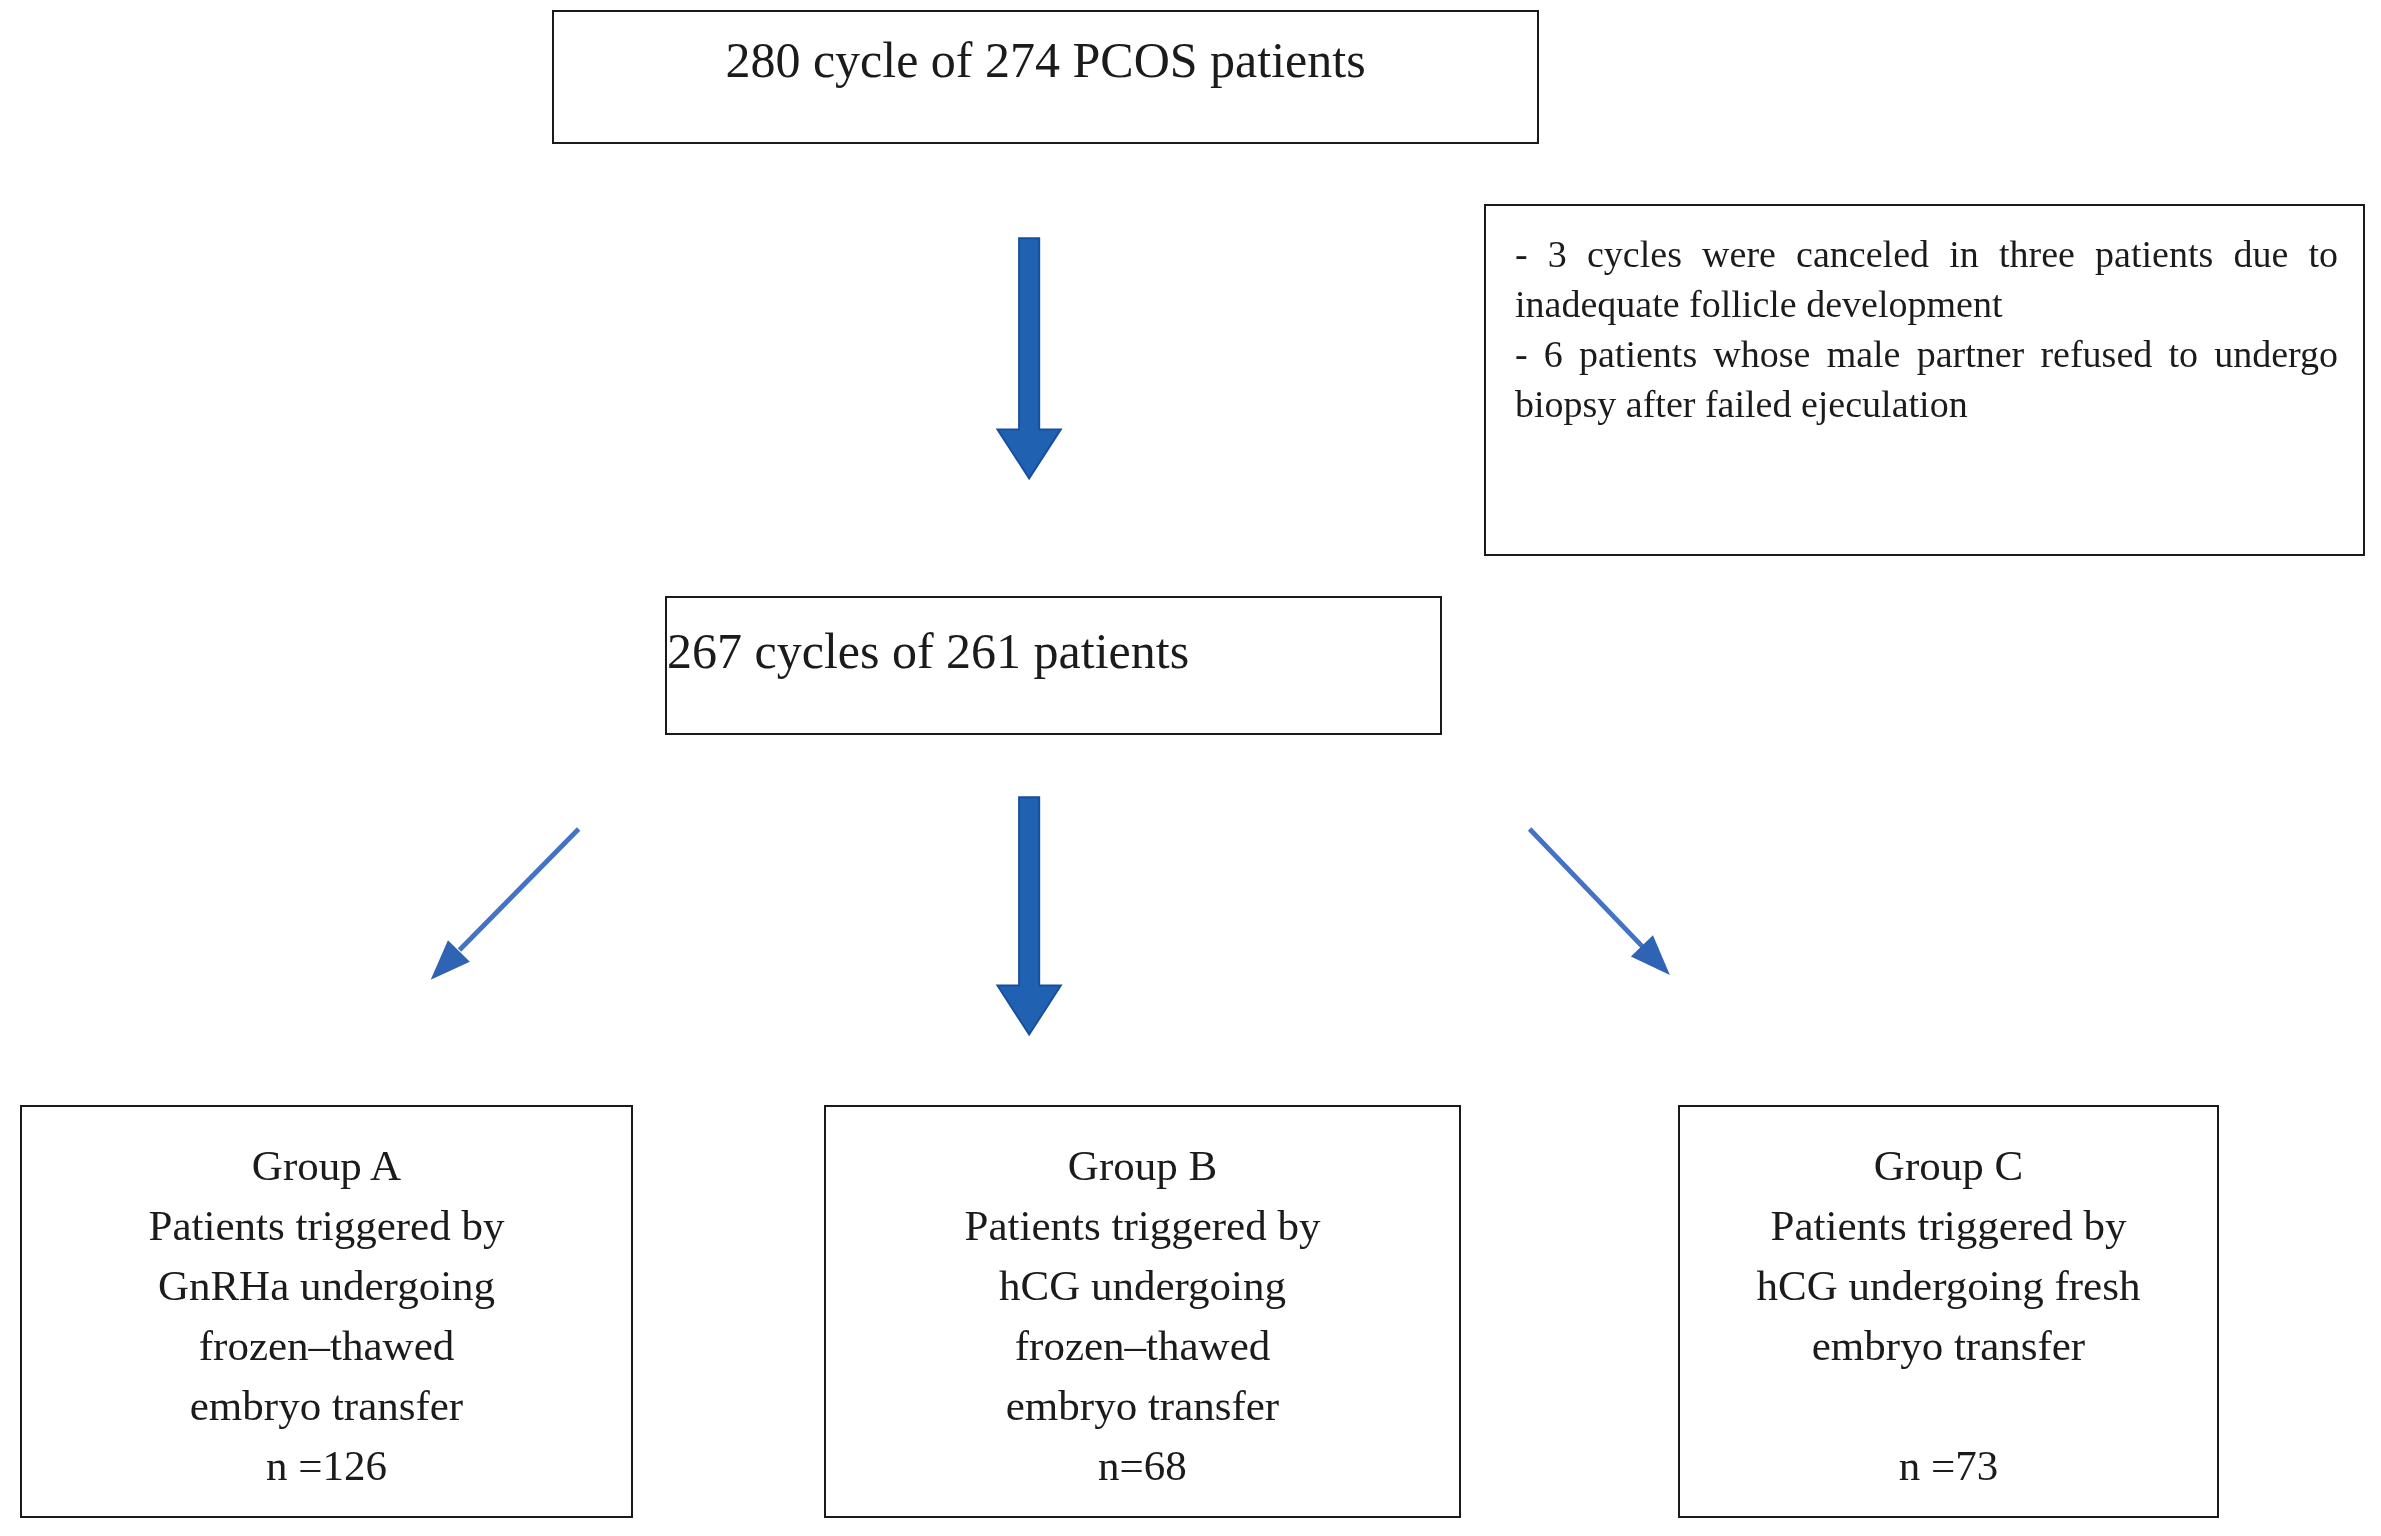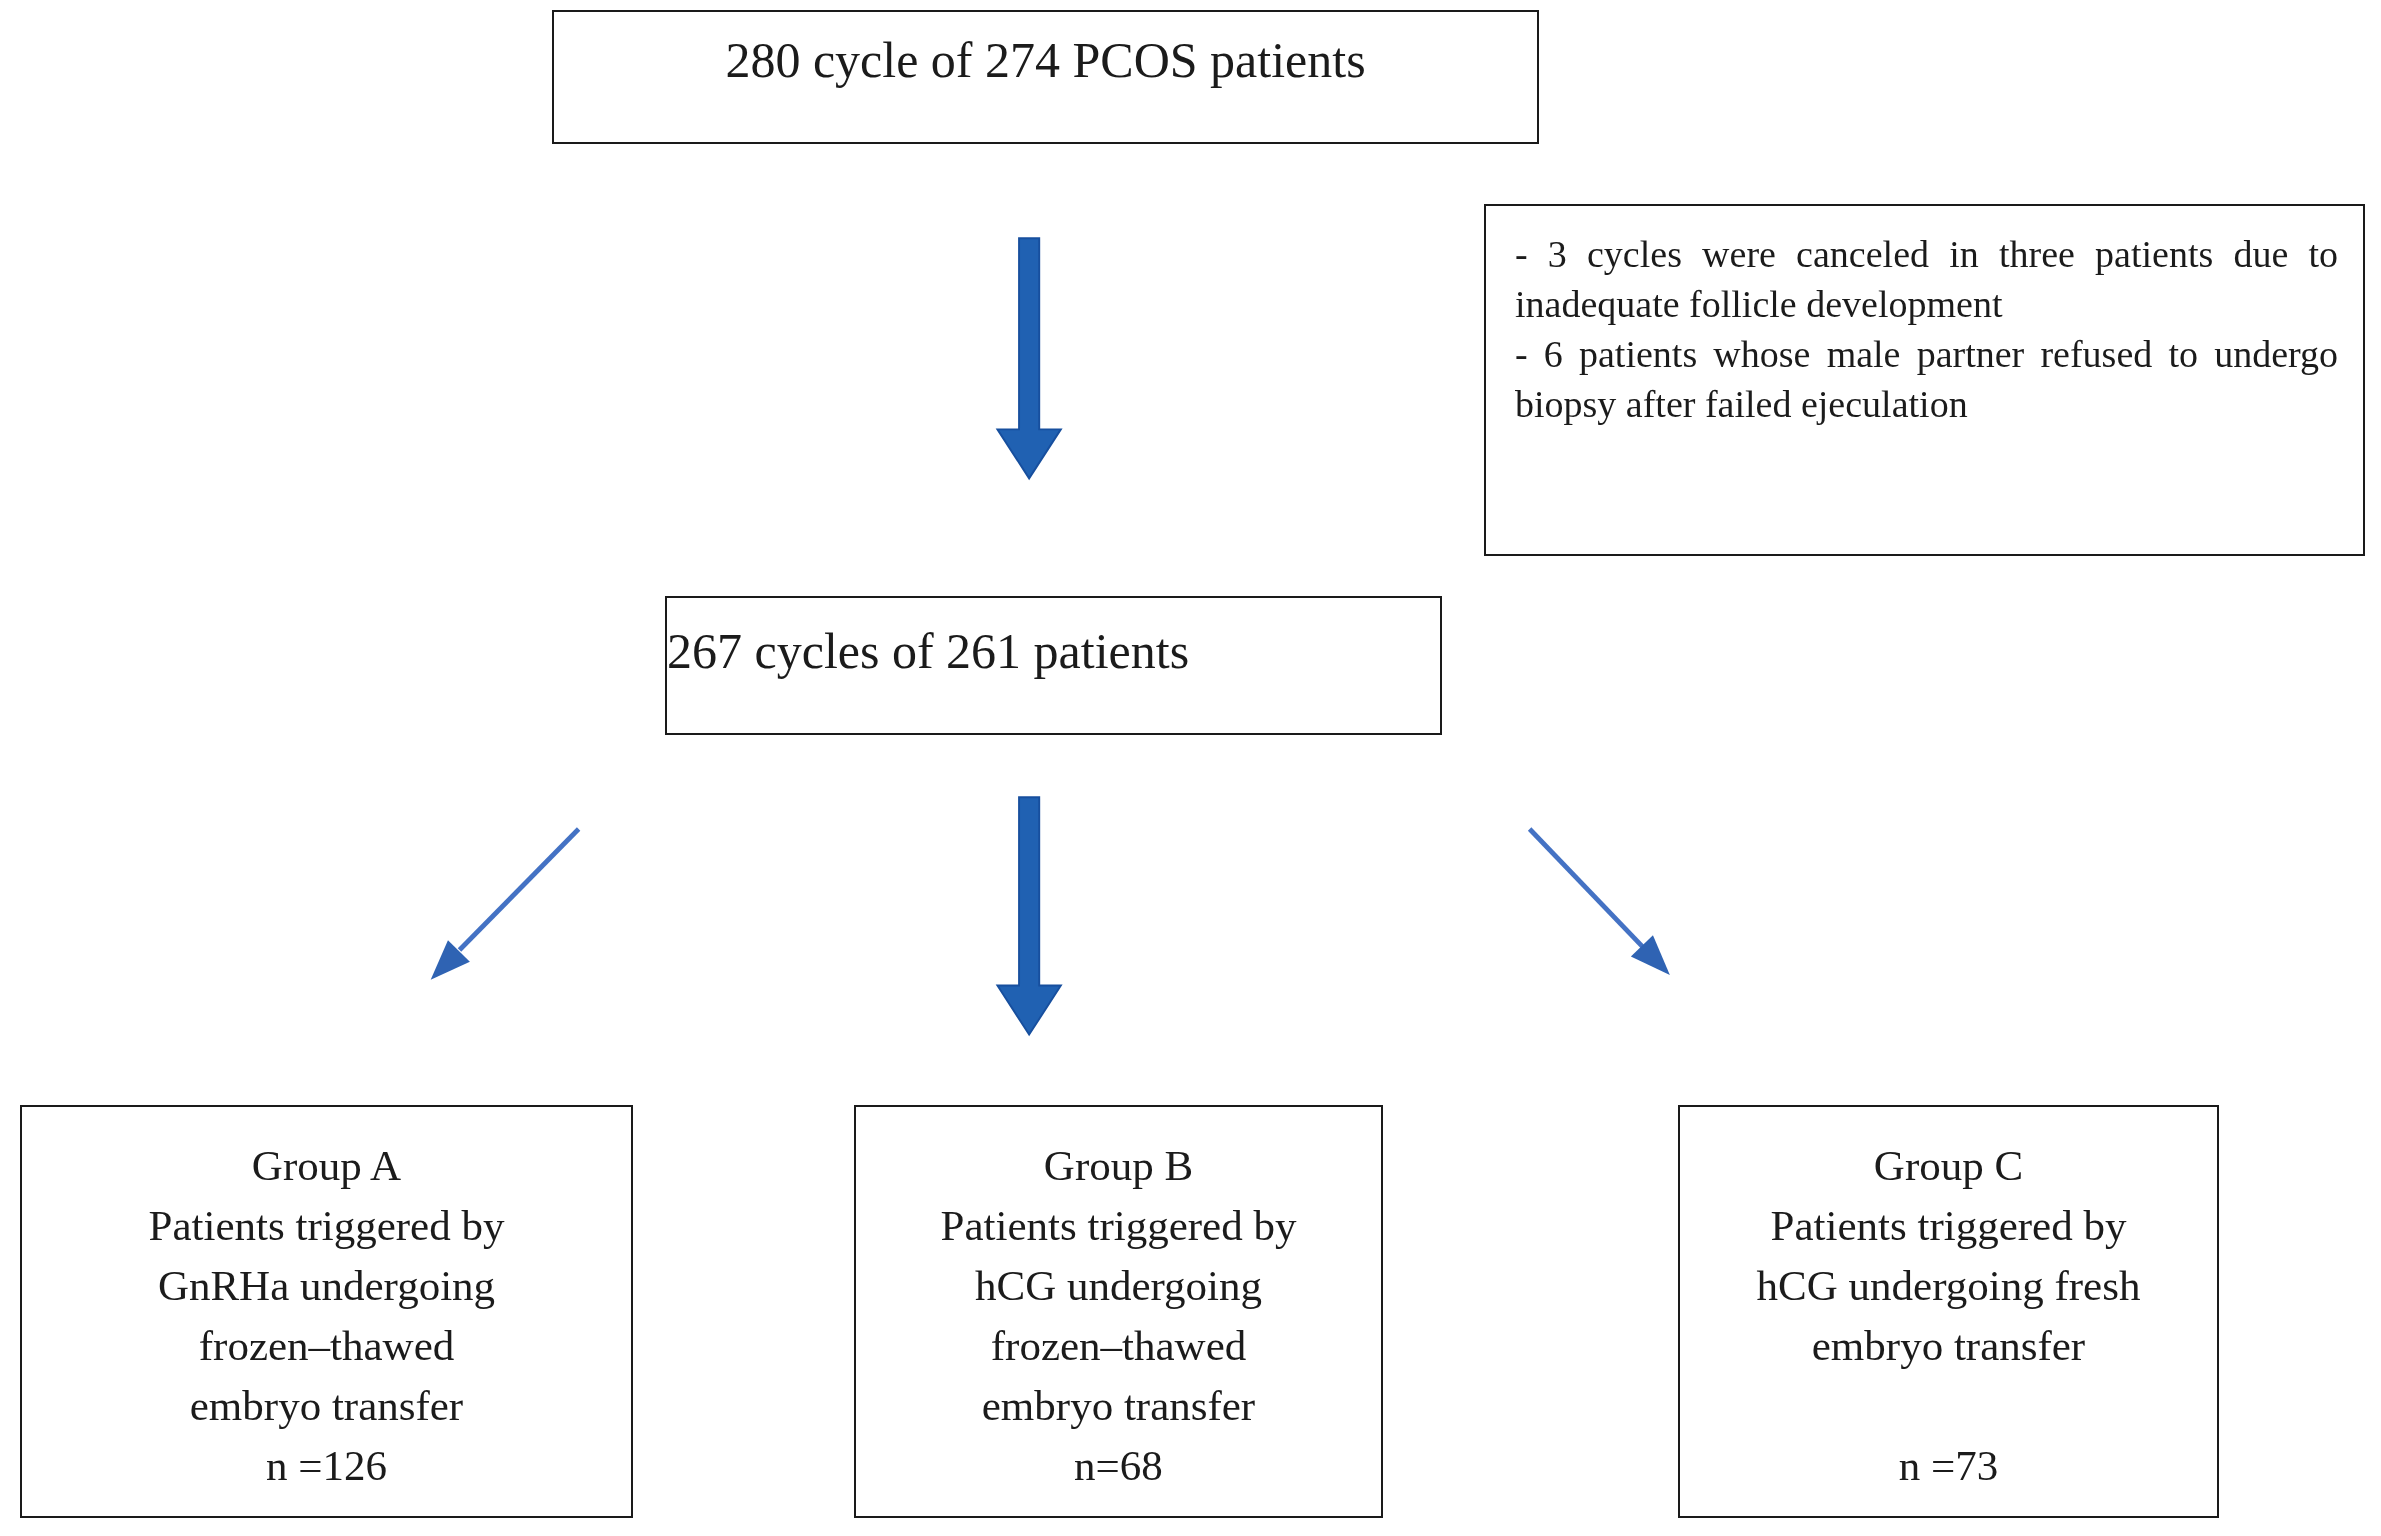--- a/index.html
+++ b/index.html
@@ -51,21 +51,21 @@
     font-size:50px;
   }
   
   .group-box{
     top:1105px;height:413px;
     padding-top:29px;
     font-size:43px;line-height:60px;
     text-align:center;
   }
   .group-a{left:20px;width:613px;}
-  .group-b{left:854px;width:529px;}
+  .group-b{left:824px;width:637px;}
   .group-c{left:1678px;width:541px;}
   .line{min-height:60px;}
   .arrow-layer{
     position:absolute;left:0;top:0;width:2382px;height:1536px;
     pointer-events:none;
   }
   .thick-arrow{fill:var(--thick-arrow);stroke:var(--thick-arrow-edge);stroke-width:2;}
   .thin-arrow-line{stroke:var(--thin-arrow);stroke-width:5;fill:none;}
   .thin-arrow-head{fill:var(--thin-arrow-head);stroke:none;}
 </style>

